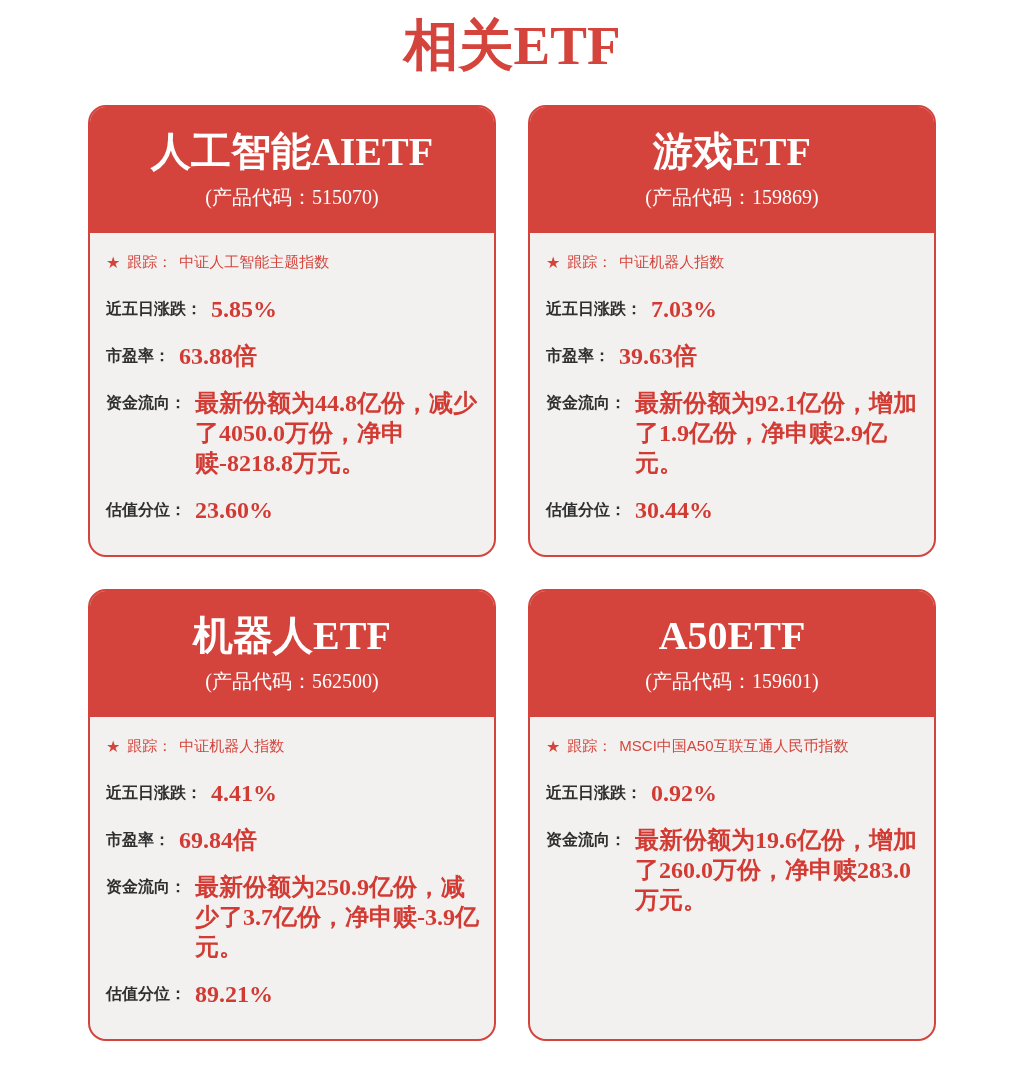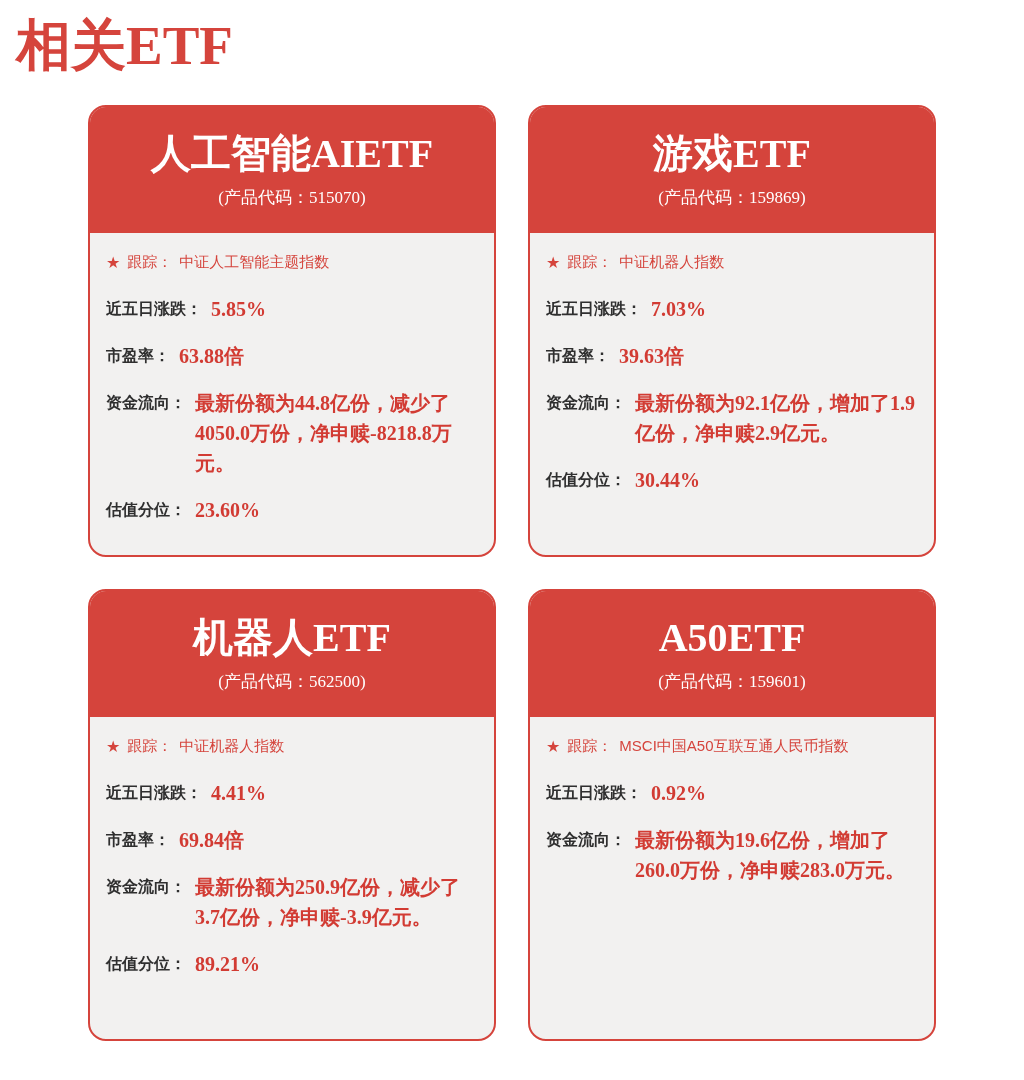--- a/index.html
+++ b/index.html
@@ -12,21 +12,22 @@
   }
   *{box-sizing:border-box;}
   html,body{margin:0;padding:0;}
   body{
     width:1024px;height:1080px;
     background:#ffffff;
     font-family:"Liberation Sans","DejaVu Sans",sans-serif;
     overflow:hidden;
   }
   .page-title{
-    margin:14px 16px 28px;
+    margin:14px 0 28px;
+    text-align:center;
     color:var(--red);
     font-size:55px;
     line-height:1.15;
     font-weight:bold;
     font-family:"Liberation Serif","DejaVu Serif",serif;
   }
   .cards{
     display:grid;
     grid-template-columns:408px 408px;
     column-gap:41px;
@@ -54,21 +55,21 @@
     color:var(--header_text);
     flex:0 0 auto;
   }
   .card-title{
     font-size:40px;
     font-weight:bold;
     line-height:1.1;
     font-family:"Liberation Serif","DejaVu Serif",serif;
   }
   .card-code{
-    font-size:17px;
+    font-size:20px;
     margin-top:10px;
     font-family:"Liberation Serif","DejaVu Serif",serif;
   }
   .card-body{
     padding:16px 14px 0 16px;
     flex:1 1 auto;
   }
   .track-row{
     display:flex;
     align-items:center;
@@ -86,21 +87,21 @@
   }
   .lab{
     color:var(--label_text);
     font-weight:bold;
     font-size:16px;
     white-space:nowrap;
   }
   .val{
     color:var(--value_red);
     font-weight:bold;
-    font-size:20px;
+    font-size:24px;
     margin-left:9px;
     font-family:"Liberation Serif","DejaVu Serif",serif;
   }
   .row-flow .val{line-height:30px;}
 </style>
 </head>
 <body>
 
 <div class="page">
   <h1 class="page-title">相关ETF</h1>

